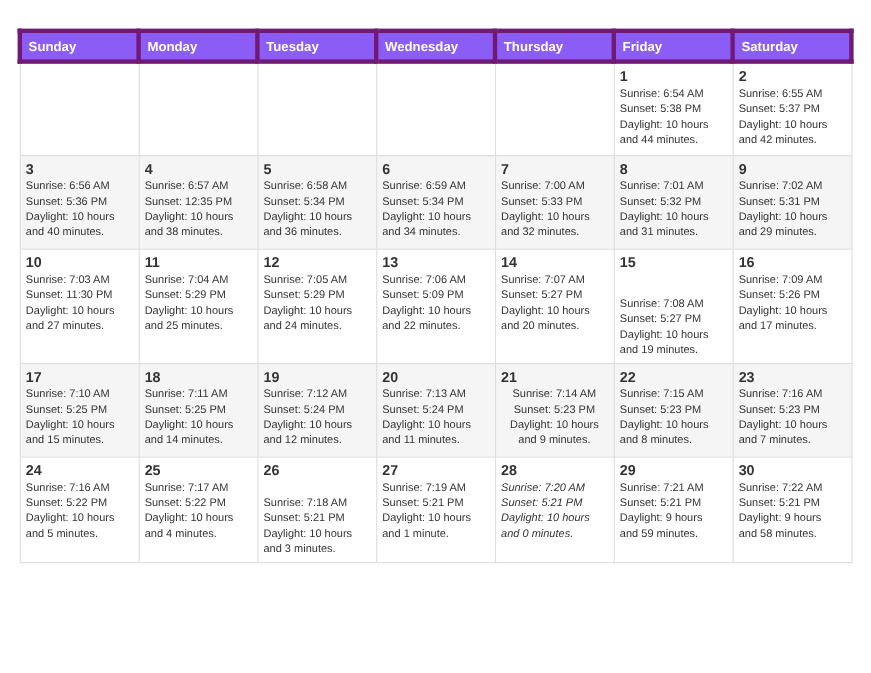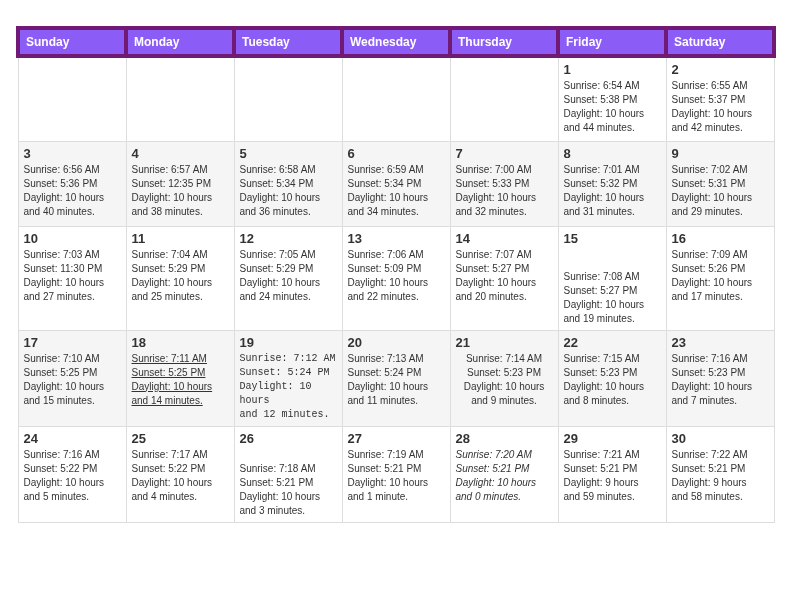--- a/index.html
+++ b/index.html
@@ -236,28 +236,28 @@
       <tr>
         <td>
           <span class="day-number">17</span>
           <div class="day-info" style="white-space: pre-line;">Sunrise: 7:10 AM
 Sunset: 5:25 PM
 Daylight: 10 hours
 and 15 minutes.</div>
         </td>
         <td>
           <span class="day-number">18</span>
-          <div class="day-info" style="white-space: pre-line; text-decoration: underline;">Sunrise: 7:11 AM
+          <div class="day-info" style="white-space: pre-line;">Sunrise: 7:11 AM
 Sunset: 5:25 PM
 Daylight: 10 hours
 and 14 minutes.</div>
         </td>
         <td>
           <span class="day-number">19</span>
-          <div class="day-info" style="white-space: pre-line; font-family: Liberation Mono, monospace;">Sunrise: 7:12 AM
+          <div class="day-info" style="white-space: pre-line;">Sunrise: 7:12 AM
 Sunset: 5:24 PM
 Daylight: 10 hours
 and 12 minutes.</div>
         </td>
         <td>
           <span class="day-number">20</span>
           <div class="day-info" style="white-space: pre-line;">Sunrise: 7:13 AM
 Sunset: 5:24 PM
 Daylight: 10 hours
 and 11 minutes.</div>

